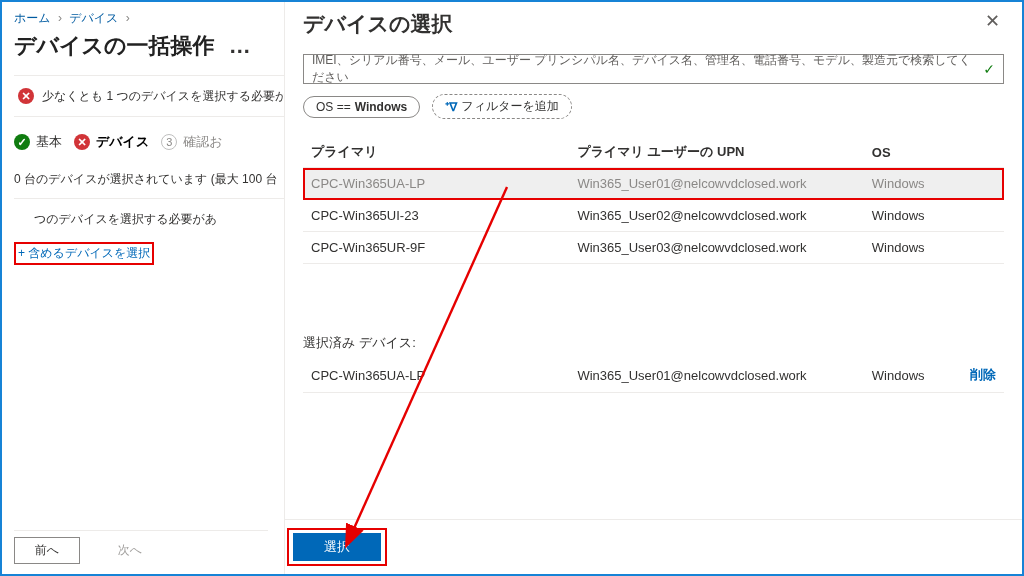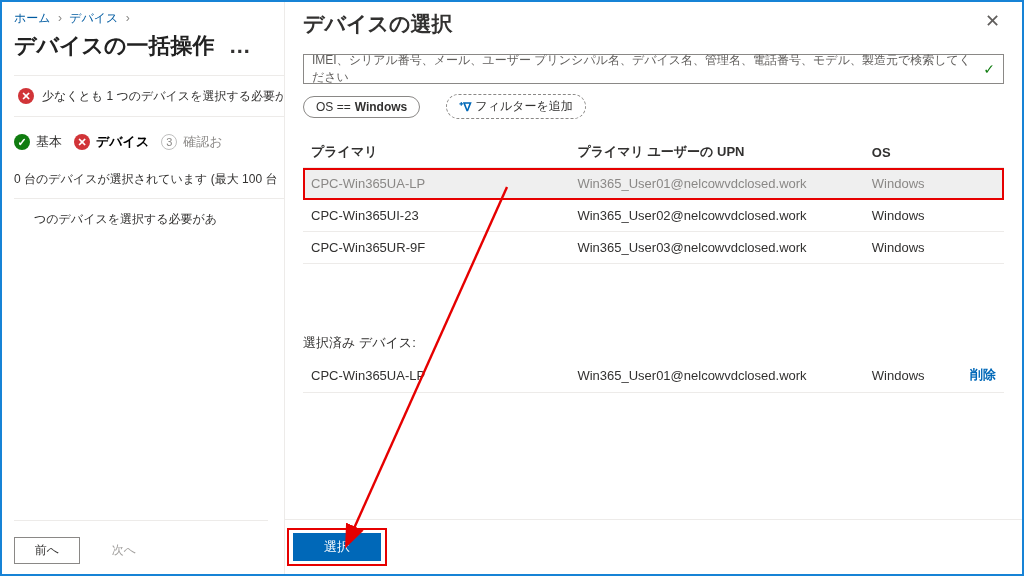--- a/index.html
+++ b/index.html
@@ -99,22 +99,22 @@
     display: inline-block;
     color: #0068b8;
     font-size: 12px;
     padding: 1px 2px;
   }
   .red-box { border: 2px solid #e60000; }
 
   .footer-buttons {
     position: absolute;
     left: 12px; bottom: 10px;
-    display: flex; gap: 4px;
-    padding-top: 16px;
+    display: flex; gap: 10px;
+    padding-top: 6px;
     border-top: 1px solid #edebe9;
     width: 254px;
   }
   .btn-secondary {
     min-width: 66px;
     padding: 4px 14px;
     background: #fff;
     border: 1px solid #8a8886;
     font-size: 12px;
     color: #323130;
@@ -161,21 +161,21 @@
     height: 30px;
     display: flex; align-items: center; justify-content: space-between;
     padding: 0 8px;
     font-size: 12px;
     color: #605e5c;
     margin-bottom: 10px;
   }
   .search-check { color: #107c10; font-size: 14px; }
 
   .filter-row {
-    display: flex; gap: 26px; align-items: center;
+    display: flex; gap: 12px; align-items: center;
     margin-bottom: 18px;
   }
   .pill {
     border: 1px dashed #8a8886;
     border-radius: 14px;
     padding: 3px 12px;
     font-size: 12px;
     color: #323130;
     display: inline-flex; align-items: center; gap: 4px;
   }
@@ -284,20 +284,21 @@
         <span>デバイス</span>
       </span>
       <span class="step pend">
         <span class="icon-circle ic-step">3</span>
         <span>確認お</span>
       </span>
     </div>
 
     <div class="selected-line">0 台のデバイスが選択されています (最大 100 台</div>
     <div class="empty-msg">つのデバイスを選択する必要があ</div>
+    <span class="add-link red-box">+ 含めるデバイスを選択</span>
 
     <div class="footer-buttons">
       <button class="btn-secondary">前へ</button>
       <button class="btn-disabled">次へ</button>
     </div>
   </div>
 
   <div class="blade">
     <div class="blade-title-row">
       <div class="blade-title">デバイスの選択</div>

